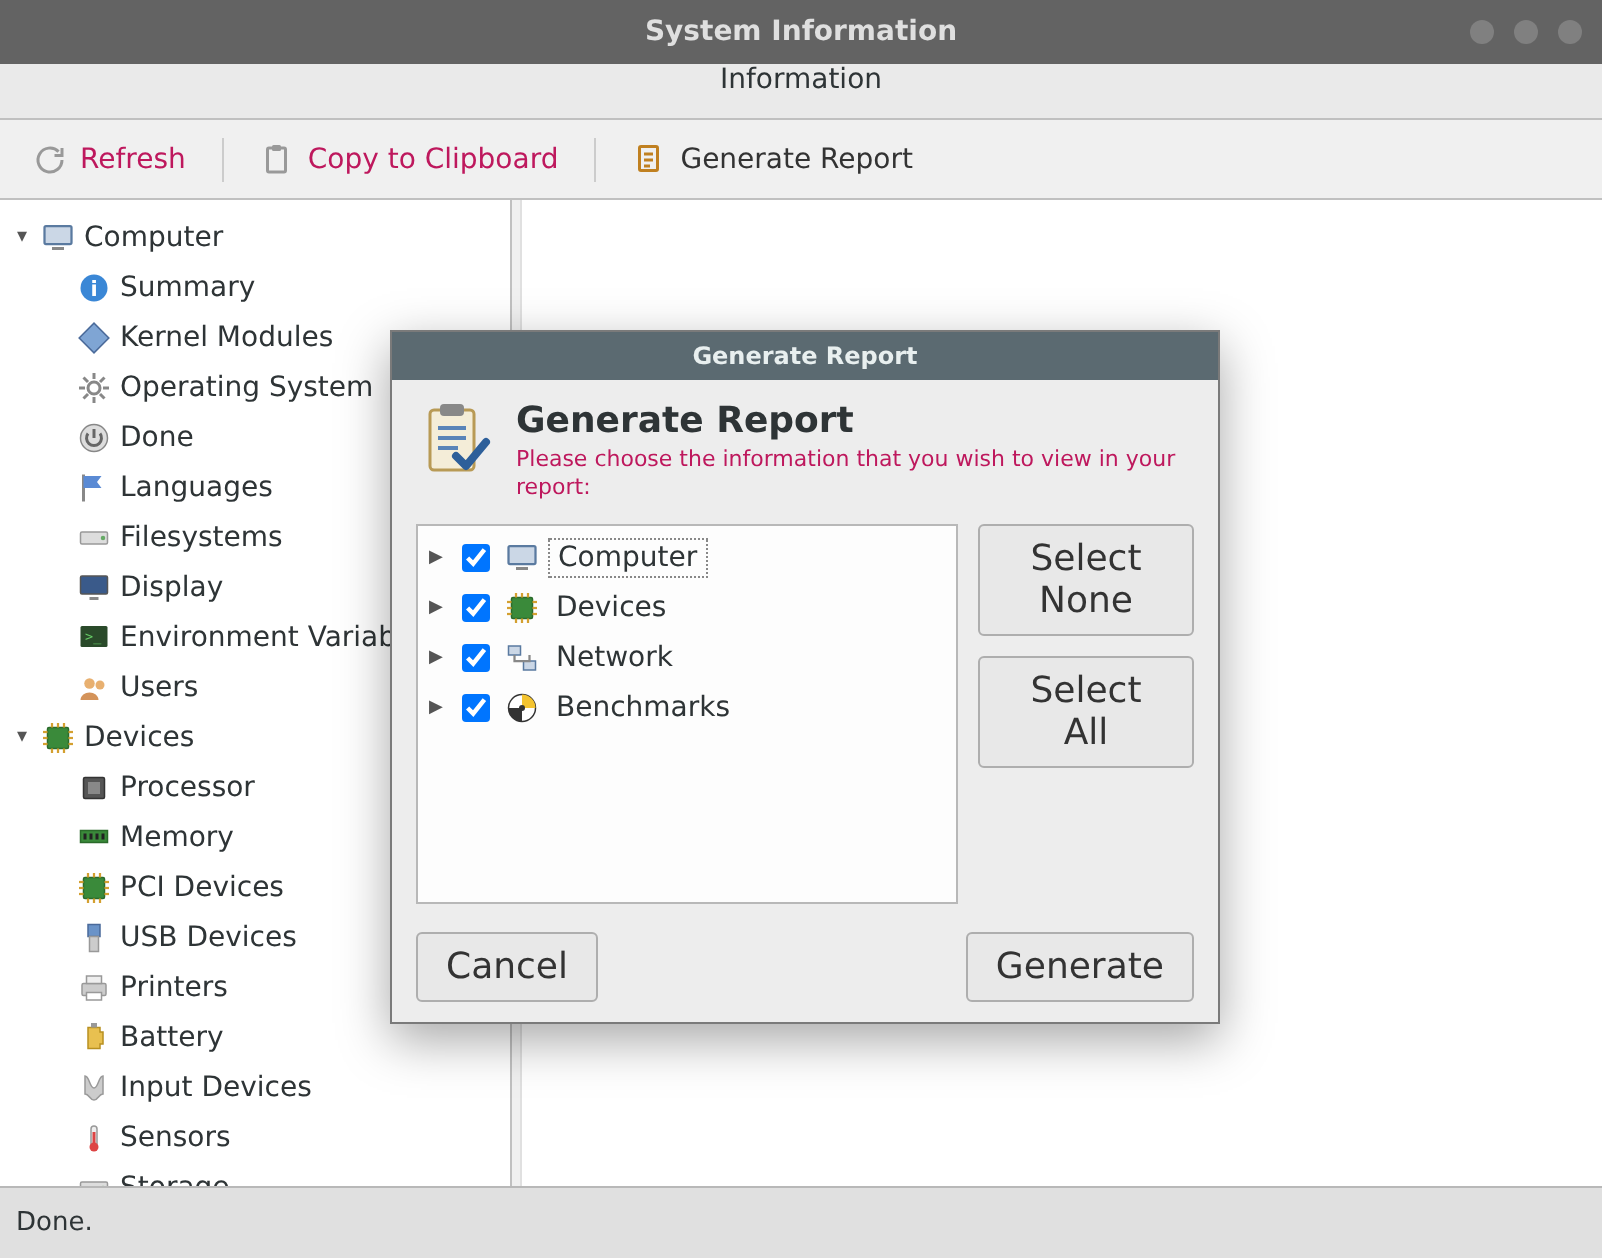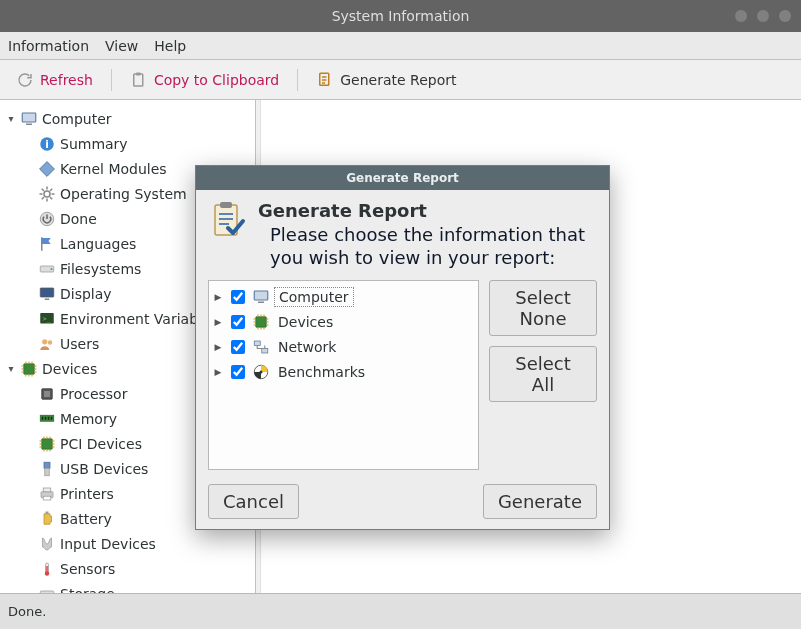--- a/index.html
+++ b/index.html
@@ -1,22 +1,22 @@
 <!DOCTYPE html>
 <html><head>
 <meta charset="utf-8">
 <style>
   * { box-sizing: border-box; }
   html, body { margin: 0; padding: 0; font-family: "DejaVu Sans", "Liberation Sans", sans-serif; font-size: 14px; color: #2e3436; background: #cecece; }
   .window { width: 801px; height: 629px; background: #f0f0f0; display: flex; flex-direction: column; position: relative; }
   .titlebar { height: 32px; background: #636363; color: #dfdfdf; display: flex; align-items: center; justify-content: center; position: relative; }
-  .titlebar .title { font-weight: normal; font-size: 14px; }
+  .titlebar .title { font-weight: bold; font-size: 14px; }
   .titlebar .win-controls { position: absolute; right: 10px; top: 0; height: 32px; display: flex; align-items: center; gap: 10px; }
   .titlebar .dot { width: 12px; height: 12px; border-radius: 50%; background: #808080; }
-  .menubar { height: 28px; background: #eaeaea; border-bottom: 1px solid #c0c0c0; display: flex; align-items: center; padding: 0 8px; gap: 16px; }
+  .menubar { height: 28px; background: #eaeaea; border-bottom: 1px solid #c0c0c0; display: flex; align-items: center; padding: 0 20px; gap: 16px; flex-direction: column; }
   .menubar .menu-item { cursor: pointer; }
   .toolbar { height: 40px; background: #f0f0f0; border-bottom: 1px solid #c0c0c0; display: flex; align-items: center; padding: 0 10px; gap: 8px; }
   .toolbar .tb-btn { display: flex; align-items: center; gap: 6px; color: #be185d; padding: 4px 6px; }
   .toolbar .tb-btn.enabled { color: #333; cursor: pointer; }
   .toolbar .sep { width: 1px; height: 22px; background: #ccc; margin: 0 4px; }
   .content { flex: 1; display: flex; min-height: 0; }
   .sidebar { width: 256px; background: #fff; border-right: 1px solid #c0c0c0; overflow: auto; padding: 6px 0; }
   .tree ul { list-style: none; margin: 0; padding: 0; }
   .tree .row { display: flex; align-items: center; height: 25px; padding-right: 6px; white-space: nowrap; }
   .tree .row .expander { width: 14px; text-align: center; font-size: 10px; color: #555; flex-shrink: 0; }
@@ -28,21 +28,21 @@
   .statusbar { height: 36px; background: #e0e0e0; border-top: 1px solid #b8b8b8; display: flex; align-items: center; padding: 0 8px; font-size: 13px; }
 
   
   .overlay { position: absolute; inset: 0; }
   .dialog { position: absolute; width: 415px; background: #ededed; box-shadow: 0 8px 24px rgba(0,0,0,0.35); border: 1px solid #7a7a7a; left: 195px; top: 165px; }
   .dialog .dlg-title { height: 24px; background: #5b6a71; color: #e8efef; font-weight: bold; font-size: 12px; display: flex; align-items: center; justify-content: center; }
   .dialog .dlg-body { padding: 10px 12px; }
   .dlg-header { display: flex; gap: 10px; }
   .dlg-header .hdr-icon { width: 40px; height: 40px; flex-shrink: 0; }
   .dlg-header h2 { margin: 0; font-size: 18px; font-weight: bold; }
-  .dlg-header p { margin: 2px 0 0 12px; font-size: 18px; color: #0f172a; line-height: 1.3; }
+  .dlg-header p { margin: 2px 0 0 0; font-size: 11px; color: #be185d; line-height: 1.3; }
   .dlg-main { display: flex; gap: 10px; margin-top: 10px; }
   .dlg-tree { flex: 1; background: #fdfdfd; border: 1px solid #b8b8b8; height: 190px; padding: 4px 2px; }
   .dlg-tree .drow { display: flex; align-items: center; height: 25px; gap: 4px; padding: 0 2px; }
   .dlg-tree .drow .expander { width: 10px; font-size: 9px; color: #555; text-align: center; }
   .dlg-tree .chk { width: 14px; height: 14px; }
   .dlg-tree .lbl { padding: 1px 4px; }
   .dlg-tree .lbl.selected { border: 1px dotted #888; }
   .dlg-side { width: 108px; display: flex; flex-direction: column; gap: 10px; align-items: stretch; }
   button.btn { background: #e8e8e8; border: 1px solid #aeaeae; border-radius: 3px; padding: 6px 14px; font-family: inherit; font-size: 18px; color: #333; cursor: pointer; }
   .dlg-footer { display: flex; justify-content: space-between; gap: 10px; margin-top: 14px; }

